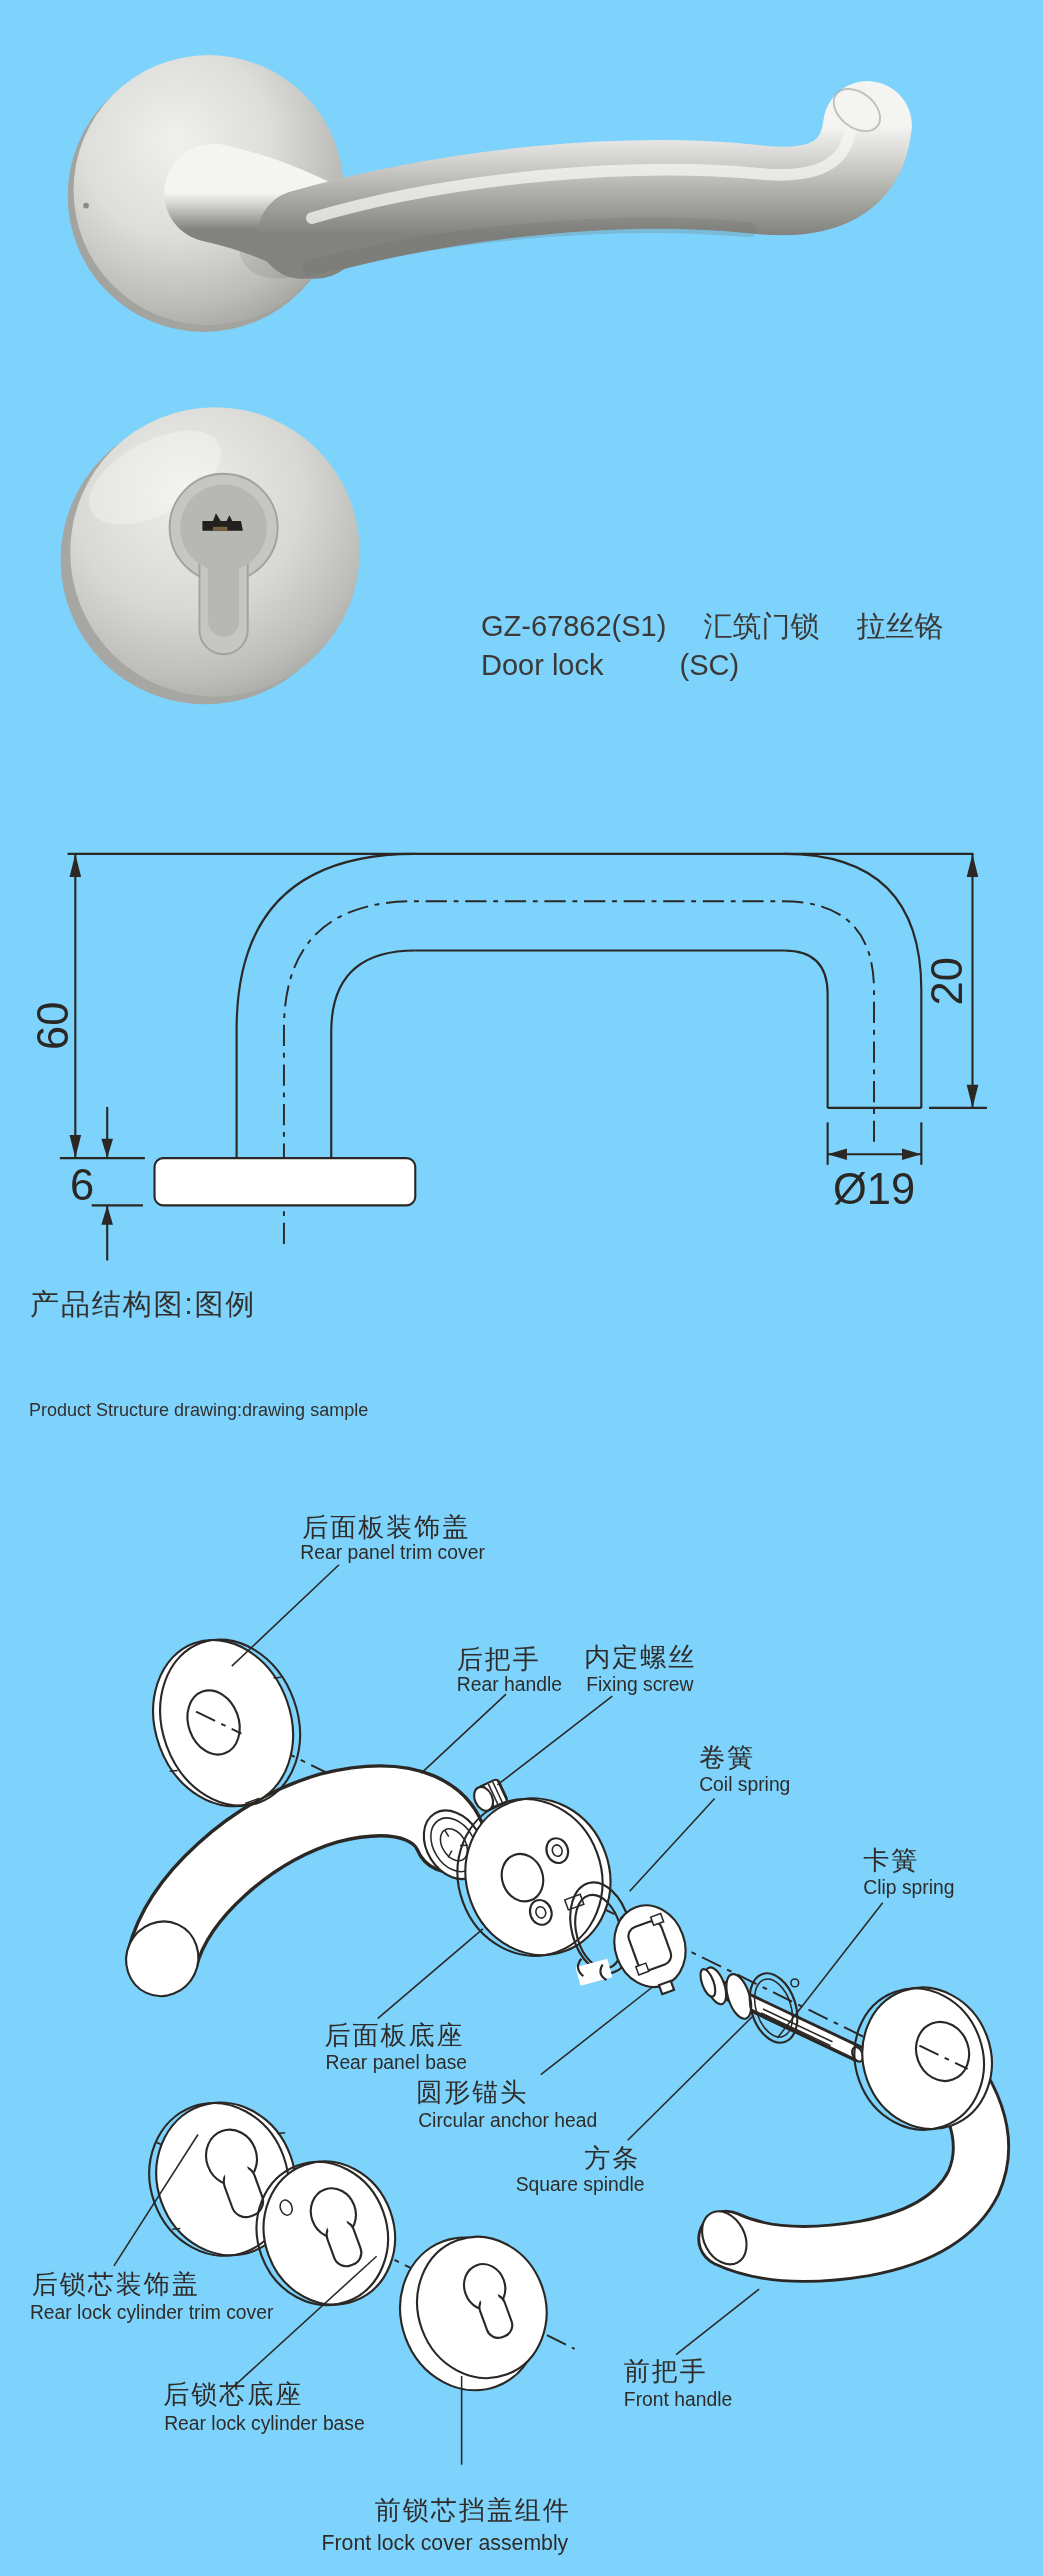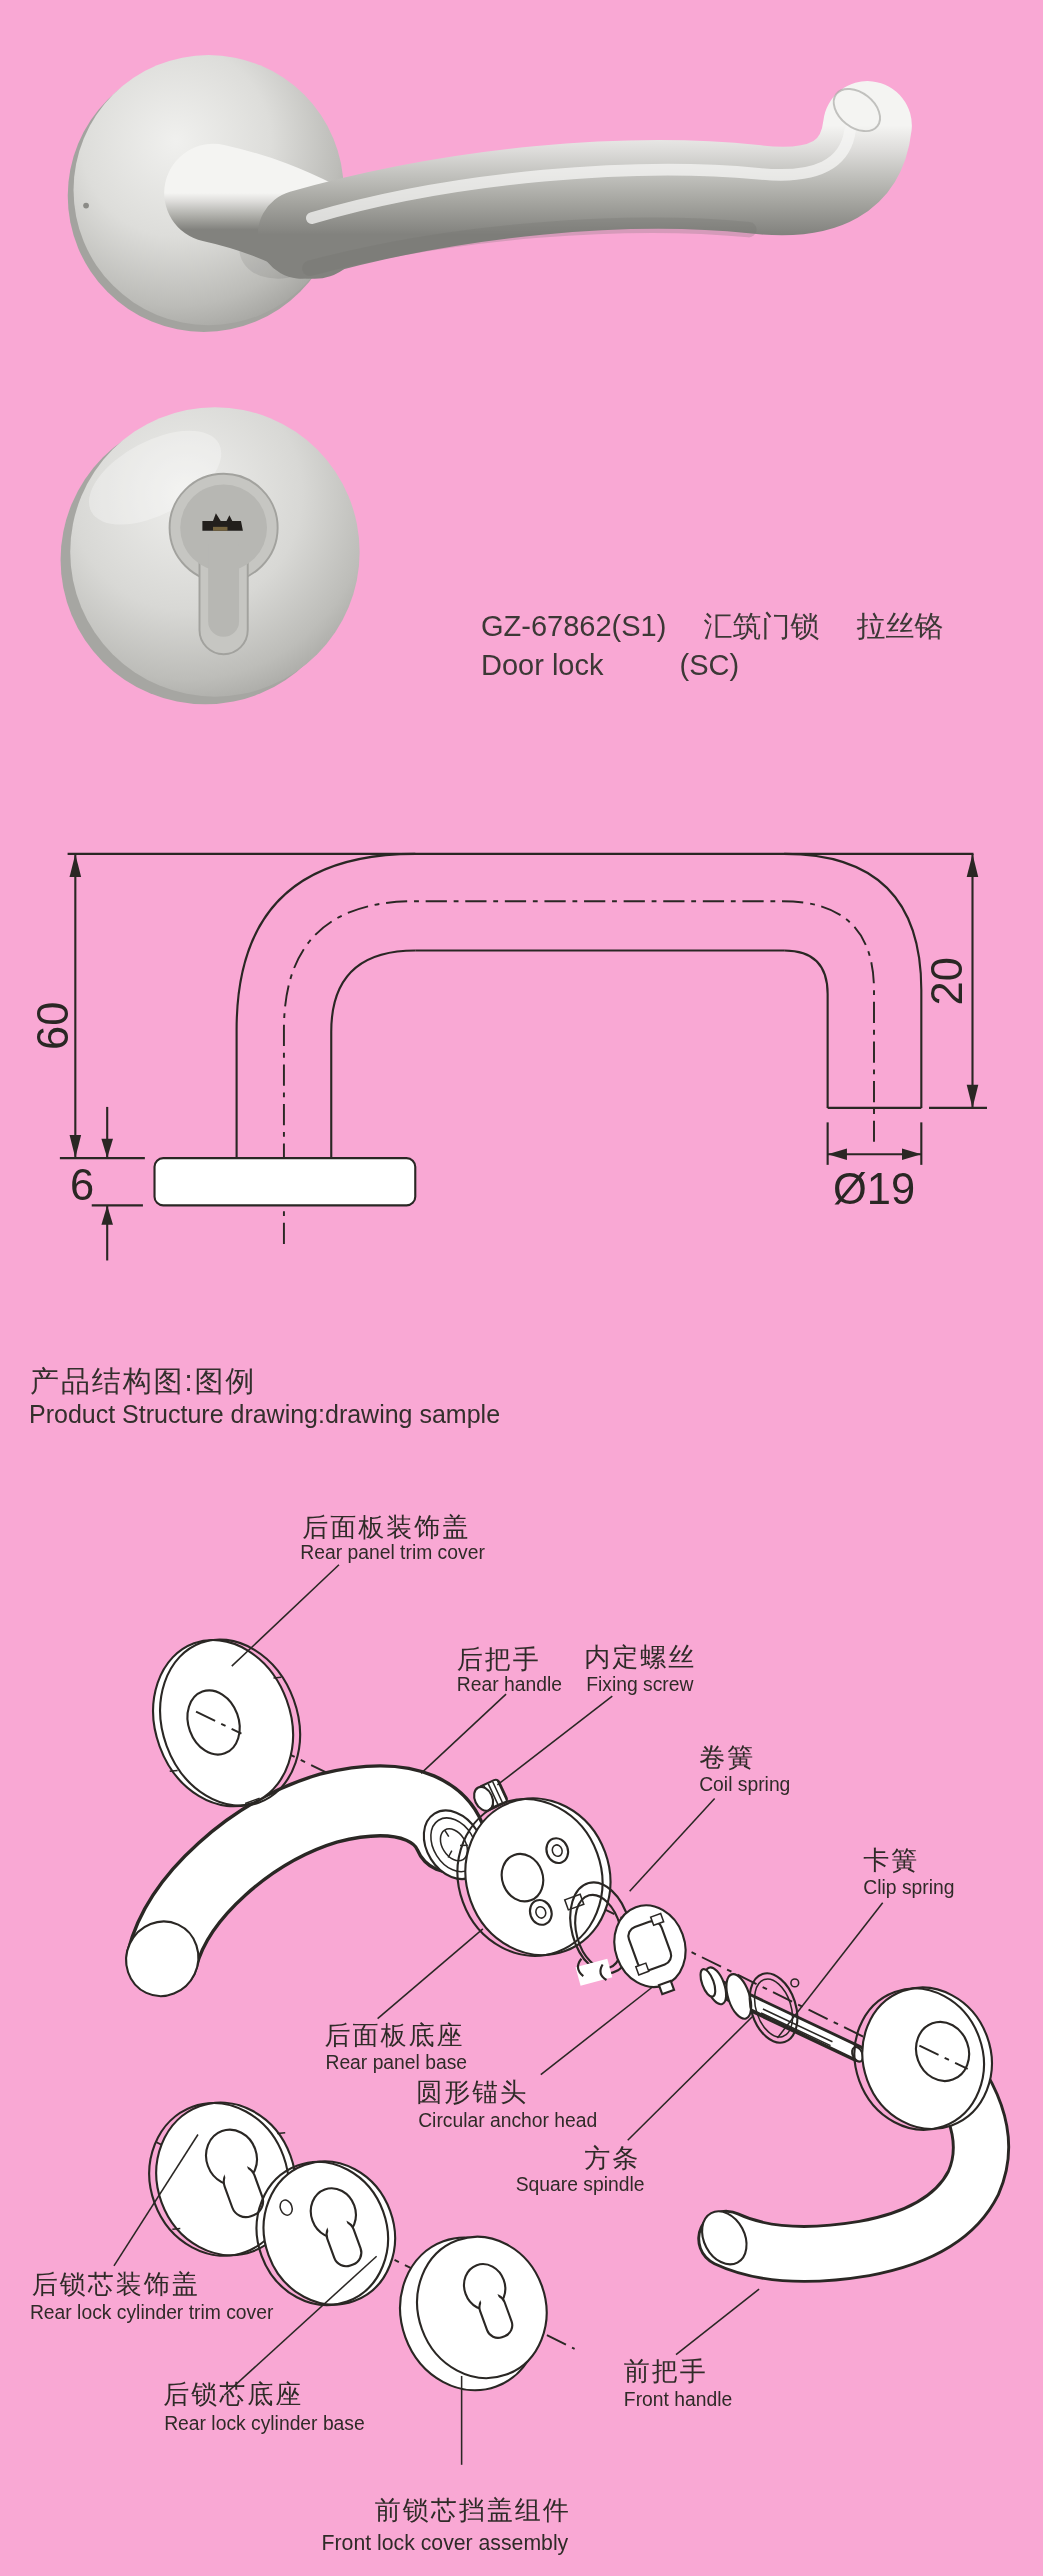--- a/index.html
+++ b/index.html
@@ -1,25 +1,25 @@
 <!DOCTYPE html>
 <html><head>
 <meta charset="utf-8">
 <style>
   html,body{margin:0;padding:0;background:#ffffff;}
-  .page{position:relative;width:1043px;height:2576px;background:#f9a8d4;overflow:hidden;
+  .page{position:relative;width:1043px;height:2576px;background:#7dd3fc;overflow:hidden;
         font-family:"Liberation Sans", sans-serif;color:#3a3633;}
   .abs{position:absolute;}
   .title-line1{position:absolute;left:481px;top:607px;font-size:29px;white-space:nowrap;
                color:#3c3836;font-weight:500;}
   .title-line1 .gap{margin-right:29px;}
   .title-line2{position:absolute;left:481px;top:649px;font-size:29px;color:#3c3836;white-space:nowrap;}
   .title-line2 .gap{margin-right:68px;}
-  .sec-cn{position:absolute;left:30px;top:1362px;font-size:29px;letter-spacing:1.9px;color:#332f2c;}
-  .sec-en{position:absolute;left:29px;top:1400px;font-size:25px;color:#332f2c;}
+  .sec-cn{position:absolute;left:30px;top:1285px;font-size:29px;letter-spacing:1.9px;color:#332f2c;}
+  .sec-en{position:absolute;left:29px;top:1400px;font-size:18px;color:#332f2c;}
   svg{display:block;}
   svg text{font-family:"Liberation Sans", sans-serif;fill:#2f2b28;}
   .cn{font-size:27px;letter-spacing:2px;}
   .en{font-size:20px;letter-spacing:0px;}
   .en-big{font-size:22px;}
   .dim{font-size:45px;fill:#2a2724;}
   .ln{stroke:#2a2724;stroke-width:2.2;fill:none;}
   .thin{stroke:#2a2724;stroke-width:1.6;fill:none;}
   .cl{stroke:#2a2724;stroke-width:2;fill:none;stroke-dasharray:22 7 5 7;}
   .wfill{fill:#ffffff;}

